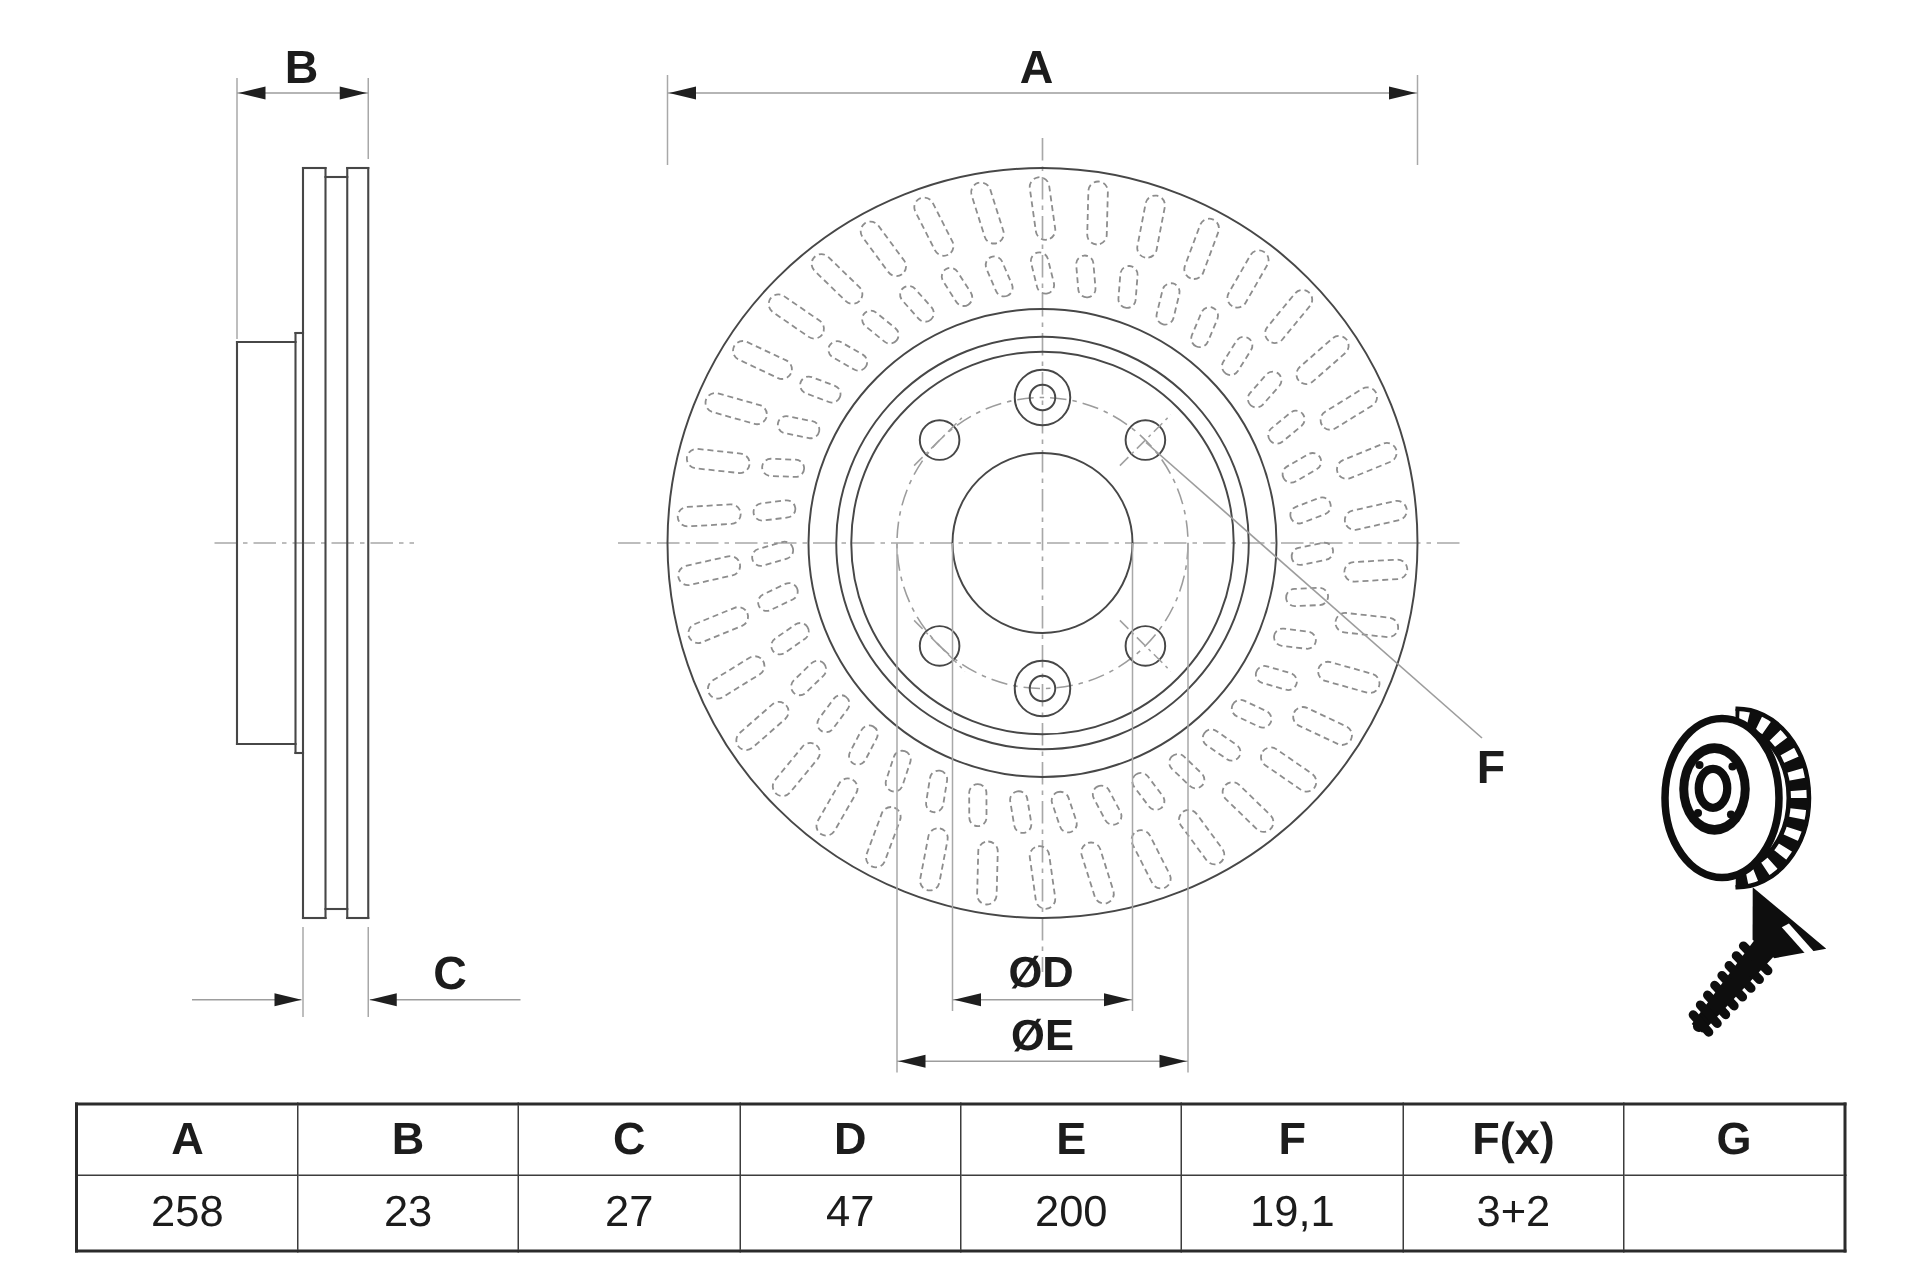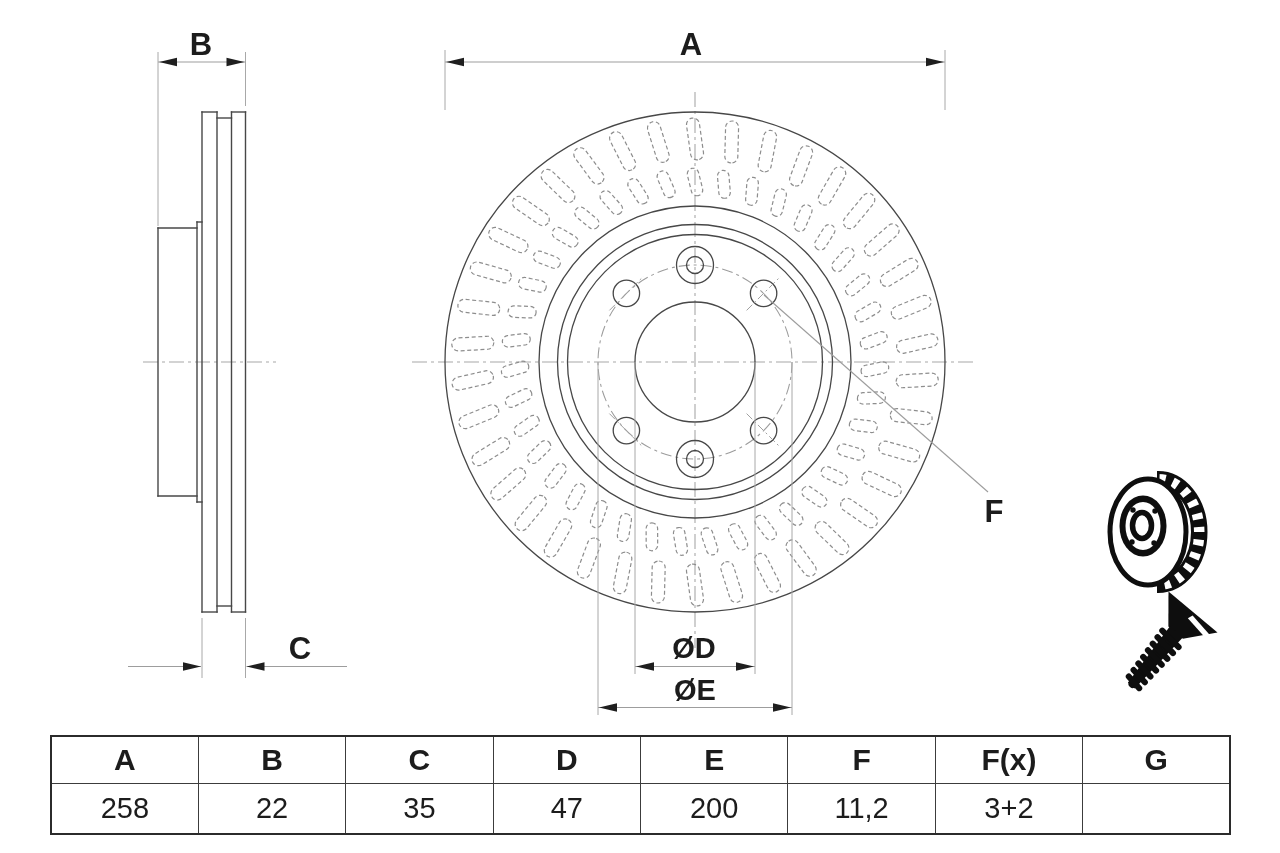--- a/index.html
+++ b/index.html
@@ -264,24 +264,24 @@
     <td>B</td>
     <td>C</td>
     <td>D</td>
     <td>E</td>
     <td>F</td>
     <td>F(x)</td>
     <td>G</td>
   </tr>
   <tr class="val">
     <td>258</td>
-    <td>22</td>
-    <td>35</td>
+    <td>23</td>
+    <td>27</td>
     <td>47</td>
     <td>200</td>
-    <td>11,2</td>
+    <td>19,1</td>
     <td>3+2</td>
     <td></td>
   </tr>
 </tbody>
     </table>
 
 </div>
 
 </body></html>

